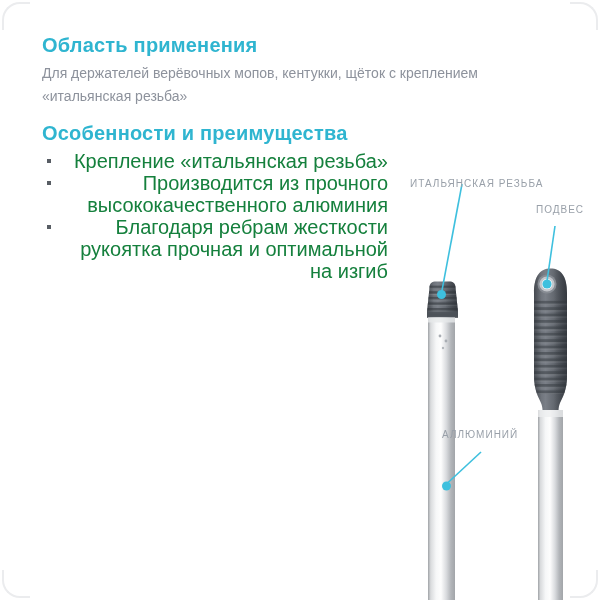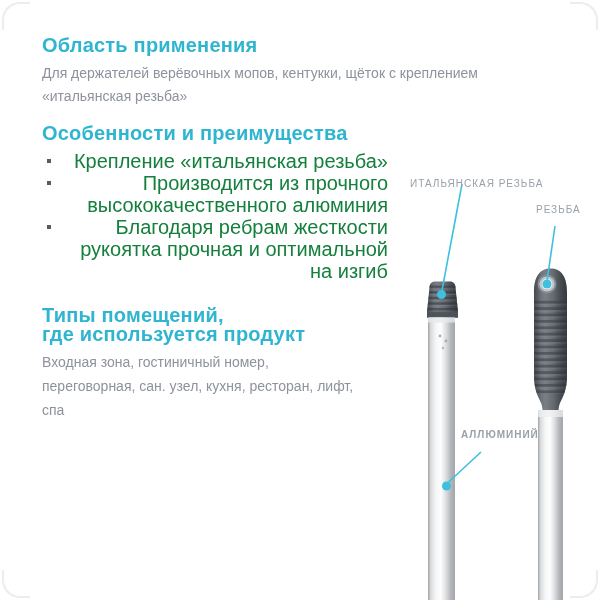--- a/index.html
+++ b/index.html
@@ -40,21 +40,21 @@
     margin:6px 0 0; width:324px;
     font-size:14px; line-height:24px; color:#8d929c;
   }
 
   .callout-label {
     position:absolute; font-size:10px; letter-spacing:1px;
     color:#99a0a9; white-space:nowrap;
   }
   #label-thread   { left:410px; top:162px;margin-top:16px; }
   #label-hanger   { left:536px; top:204px; }
-  #label-aluminum { left:461px; top:429px;font-weight:bold; }
+  #label-aluminum { left:442px; top:429px; }
 
   svg.product { position:absolute; left:0; top:0; pointer-events:none; }
 </style>
 </head>
 <body>
 
 <div class="corner tl"></div>
 <div class="corner tr"></div>
 <div class="corner bl"></div>
 <div class="corner br"></div>
@@ -132,37 +132,33 @@
     <line x1="462" y1="184" x2="441.5" y2="293"></line>
     <line x1="555" y1="226" x2="547" y2="281"></line>
     <line x1="481" y1="452" x2="446.5" y2="484"></line>
   </g>
   <circle cx="441.5" cy="294.5" r="4.5" fill="#3ec0de"></circle>
   <circle cx="547" cy="284" r="4.6" fill="#3ec0de"></circle>
   <circle cx="446.5" cy="486" r="4.5" fill="#3ec0de"></circle>
 </svg>
 
 <div id="label-thread" class="callout-label">ИТАЛЬЯНСКАЯ РЕЗЬБА</div>
-<div id="label-hanger" class="callout-label">РЕЗЬБА</div>
+<div id="label-hanger" class="callout-label">ПОДВЕС</div>
 <div id="label-aluminum" class="callout-label">АЛЛЮМИНИЙ</div>
 
 <div class="content">
 
   <section class="application">
     <h2>Область применения</h2>
     <p class="app-body">Для держателей верёвочных мопов, кентукки, щёток с креплением «итальянская резьба»</p>
   </section>
 
   <section class="features">
     <h2>Особенности и преимущества</h2>
     <ul>
       <li>Крепление «итальянская резьба»</li>
       <li>Производится из прочного высококачественного алюминия</li>
       <li>Благодаря ребрам жесткости рукоятка прочная и оптимальной на изгиб</li>
     </ul>
   </section>
 
-  <section class="rooms">
-    <h2><span>Типы помещений,</span><br><span>где используется продукт</span></h2>
-    <p class="rooms-body">Входная зона, гостиничный номер, переговорная, сан. узел, кухня, ресторан, лифт, спа</p>
-  </section>
 
 </div>
 
 </body></html>

